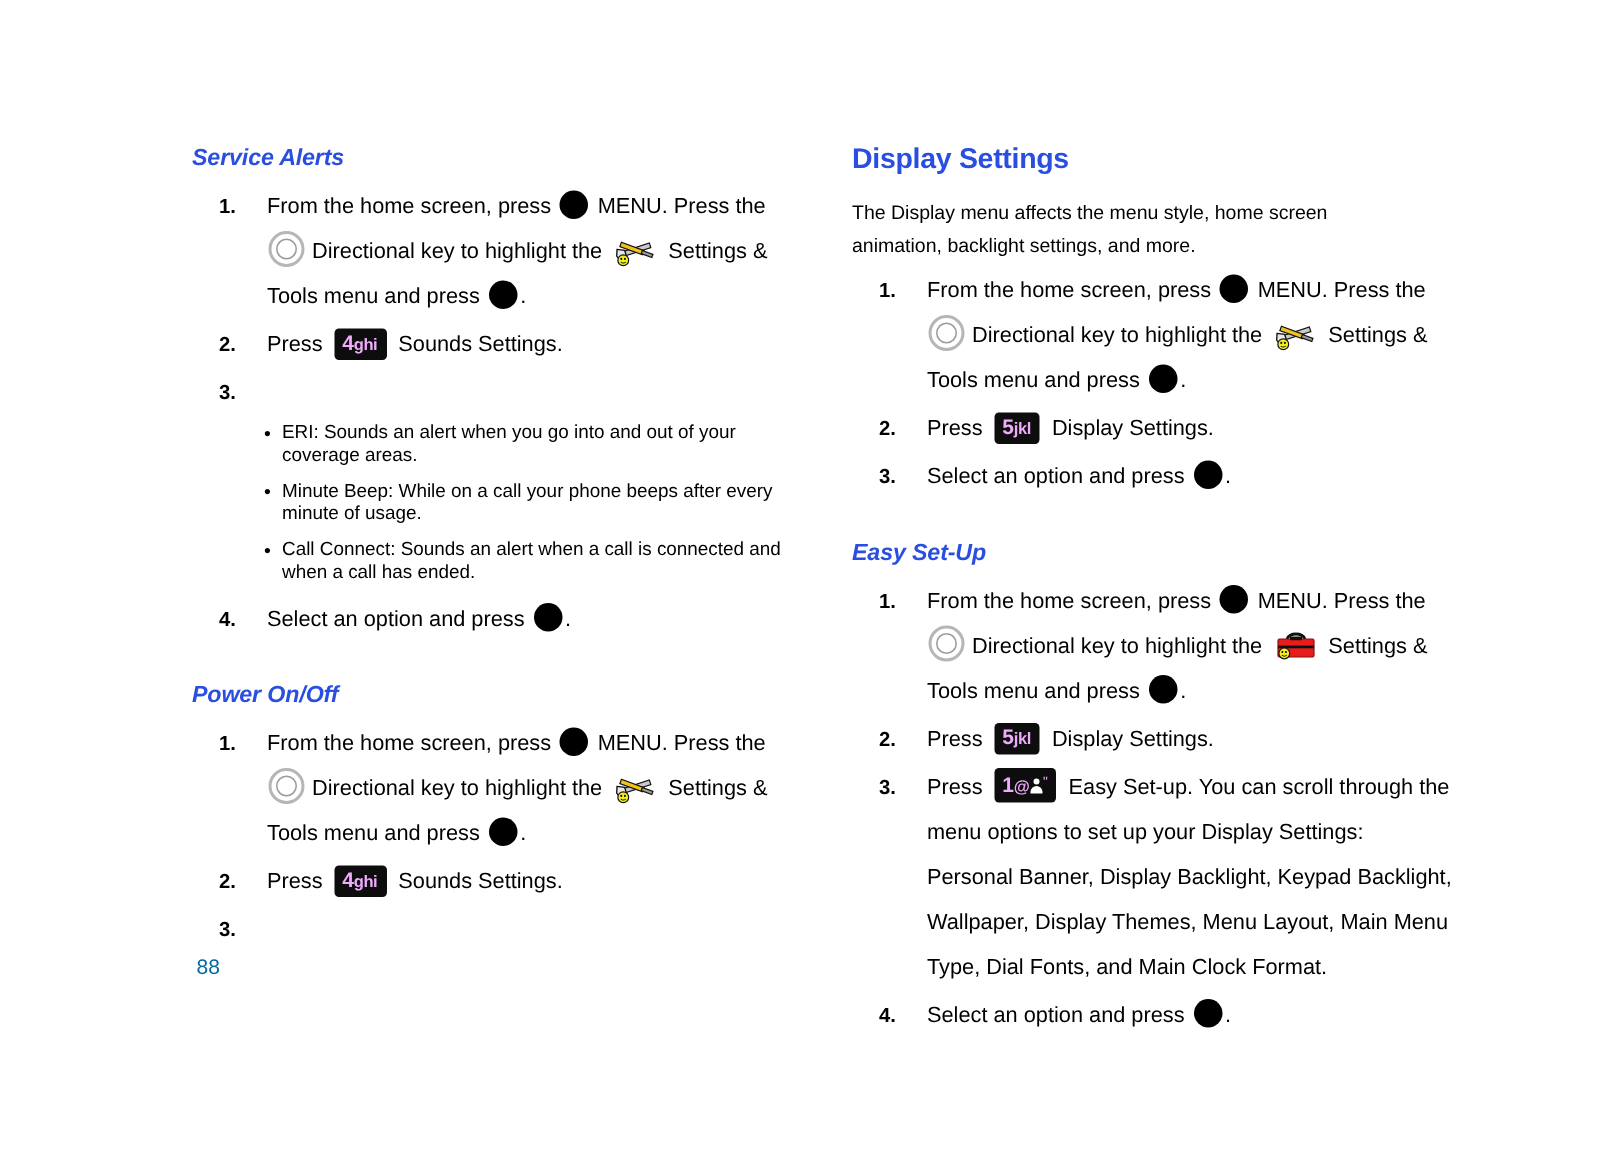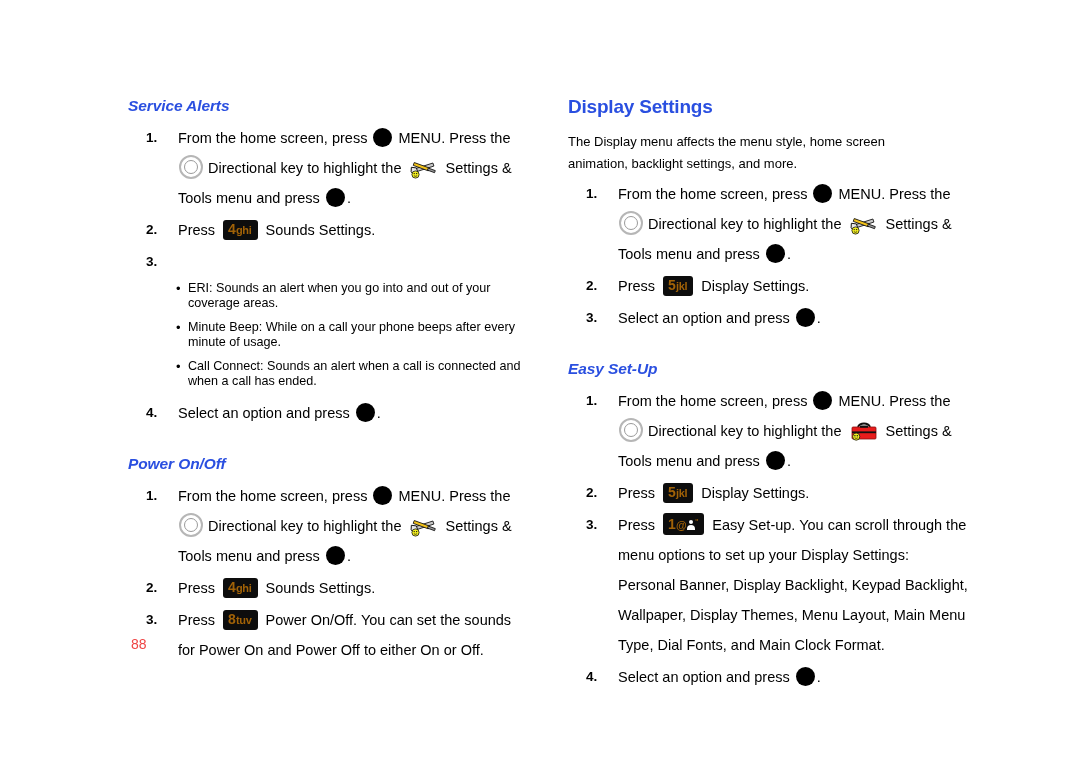--- a/index.html
+++ b/index.html
@@ -135,21 +135,21 @@
     position: absolute;
     left: 3px; top: 3px;
     width: 14px; height: 14px;
     border-radius: 50%;
     border: 1.5px solid #9a9a9a;
     box-sizing: border-box;
   }
   .keycap {
     display: inline-block;
     background: #0d0d0d;
-    color: #a16207;
+    color: #f0abfc;
     border-radius: 3px;
     padding: 2px 6px 3px 5px;
     font-size: 12.5px;
     line-height: 14px;
     vertical-align: 1px;
     margin: 0 4px;
     white-space: nowrap;
     letter-spacing: -0.2px;
   }
   .keycap .knum {
@@ -204,21 +204,21 @@
     vertical-align: -6px;
     margin: 0 3px;
   }
 
   
   .folio {
     position: absolute;
     left: 131px;
     top: 636px;
     font-size: 14px;
-    color: #ef4444;
+    color: #0369a1;
     letter-spacing: 0px;
   }
 </style>
 </head>
 <body>
 
 <div class="page">
   <div class="col col-left" id="left-col">
       <div class="h2">Service Alerts</div>
       <ol class="steps">
@@ -257,21 +257,21 @@
                 <g transform="rotate(20 15 11)">
                   <rect x="4" y="9.2" width="16" height="3" fill="#f2c21a" stroke="#111" stroke-width="0.8"></rect>
                   <rect x="19" y="9.6" width="7.5" height="2.2" fill="#9b9b9b" stroke="#111" stroke-width="0.8"></rect>
                 </g>
                 <circle cx="6.5" cy="17.5" r="3.6" fill="#f2ee1e" stroke="#111" stroke-width="0.8"></circle>
                 <circle cx="5.2" cy="16.6" r="0.7" fill="#111"></circle>
                 <circle cx="7.6" cy="16.6" r="0.7" fill="#111"></circle>
                 <path d="M4.9 18.7 q1.6 1.3 3.2 0" stroke="#111" stroke-width="0.7" fill="none"></path>
               </svg></span><span class="b"> Settings &amp; Tools</span><span> menu and press </span><span class="ok-dot"></span><span>.</span></span></li>
         <li><span class="num">2.</span><span class="stxt"><span>Press </span><span class="keycap"><span class="knum">4</span><span class="klet">ghi</span></span><span class="b"> Sounds Settings</span><span>.</span></span></li>
-        <li><span class="num">3.</span><span class="stxt"><span>Press </span><span class="keycap"><span class="knum">8</span><span class="klet">tuv</span></span><span class="b"> Power On/Off</span><span>. You can set the sounds for Power On and Power Off to either </span><span class="b">On</span><span> or </span><span class="b">Off</span><span>.</span></span></li>
+        <li><span class="num">3.</span></li>
       </ol>
     </div>
   <div class="col col-right" id="right-col">
       <div class="h1">Display Settings</div>
       <p class="intro"><span>The </span><span class="b">Display</span><span> menu affects the menu style, home screen animation, backlight settings, and more.</span></p>
       <ol class="steps">
         <li><span class="num">1.</span><span class="stxt"><span>From the home screen, press </span><span class="ok-dot"></span><span class="b"> MENU</span><span>. Press the </span><span class="dir-ring"></span><span> Directional key to highlight the </span><span class="tools-icon"><svg viewBox="0 0 30 22" width="30" height="22">
                 <g transform="rotate(-18 15 11)">
                   <rect x="5" y="9" width="20" height="3.2" fill="#c9c9c9" stroke="#111" stroke-width="0.8"></rect>
                   <path d="M3.2 6.4 l4.6 2.2 l0 4 l-4.6 2.2 l-1.6 -4.2 z" fill="#e8e8e8" stroke="#111" stroke-width="0.9"></path>

